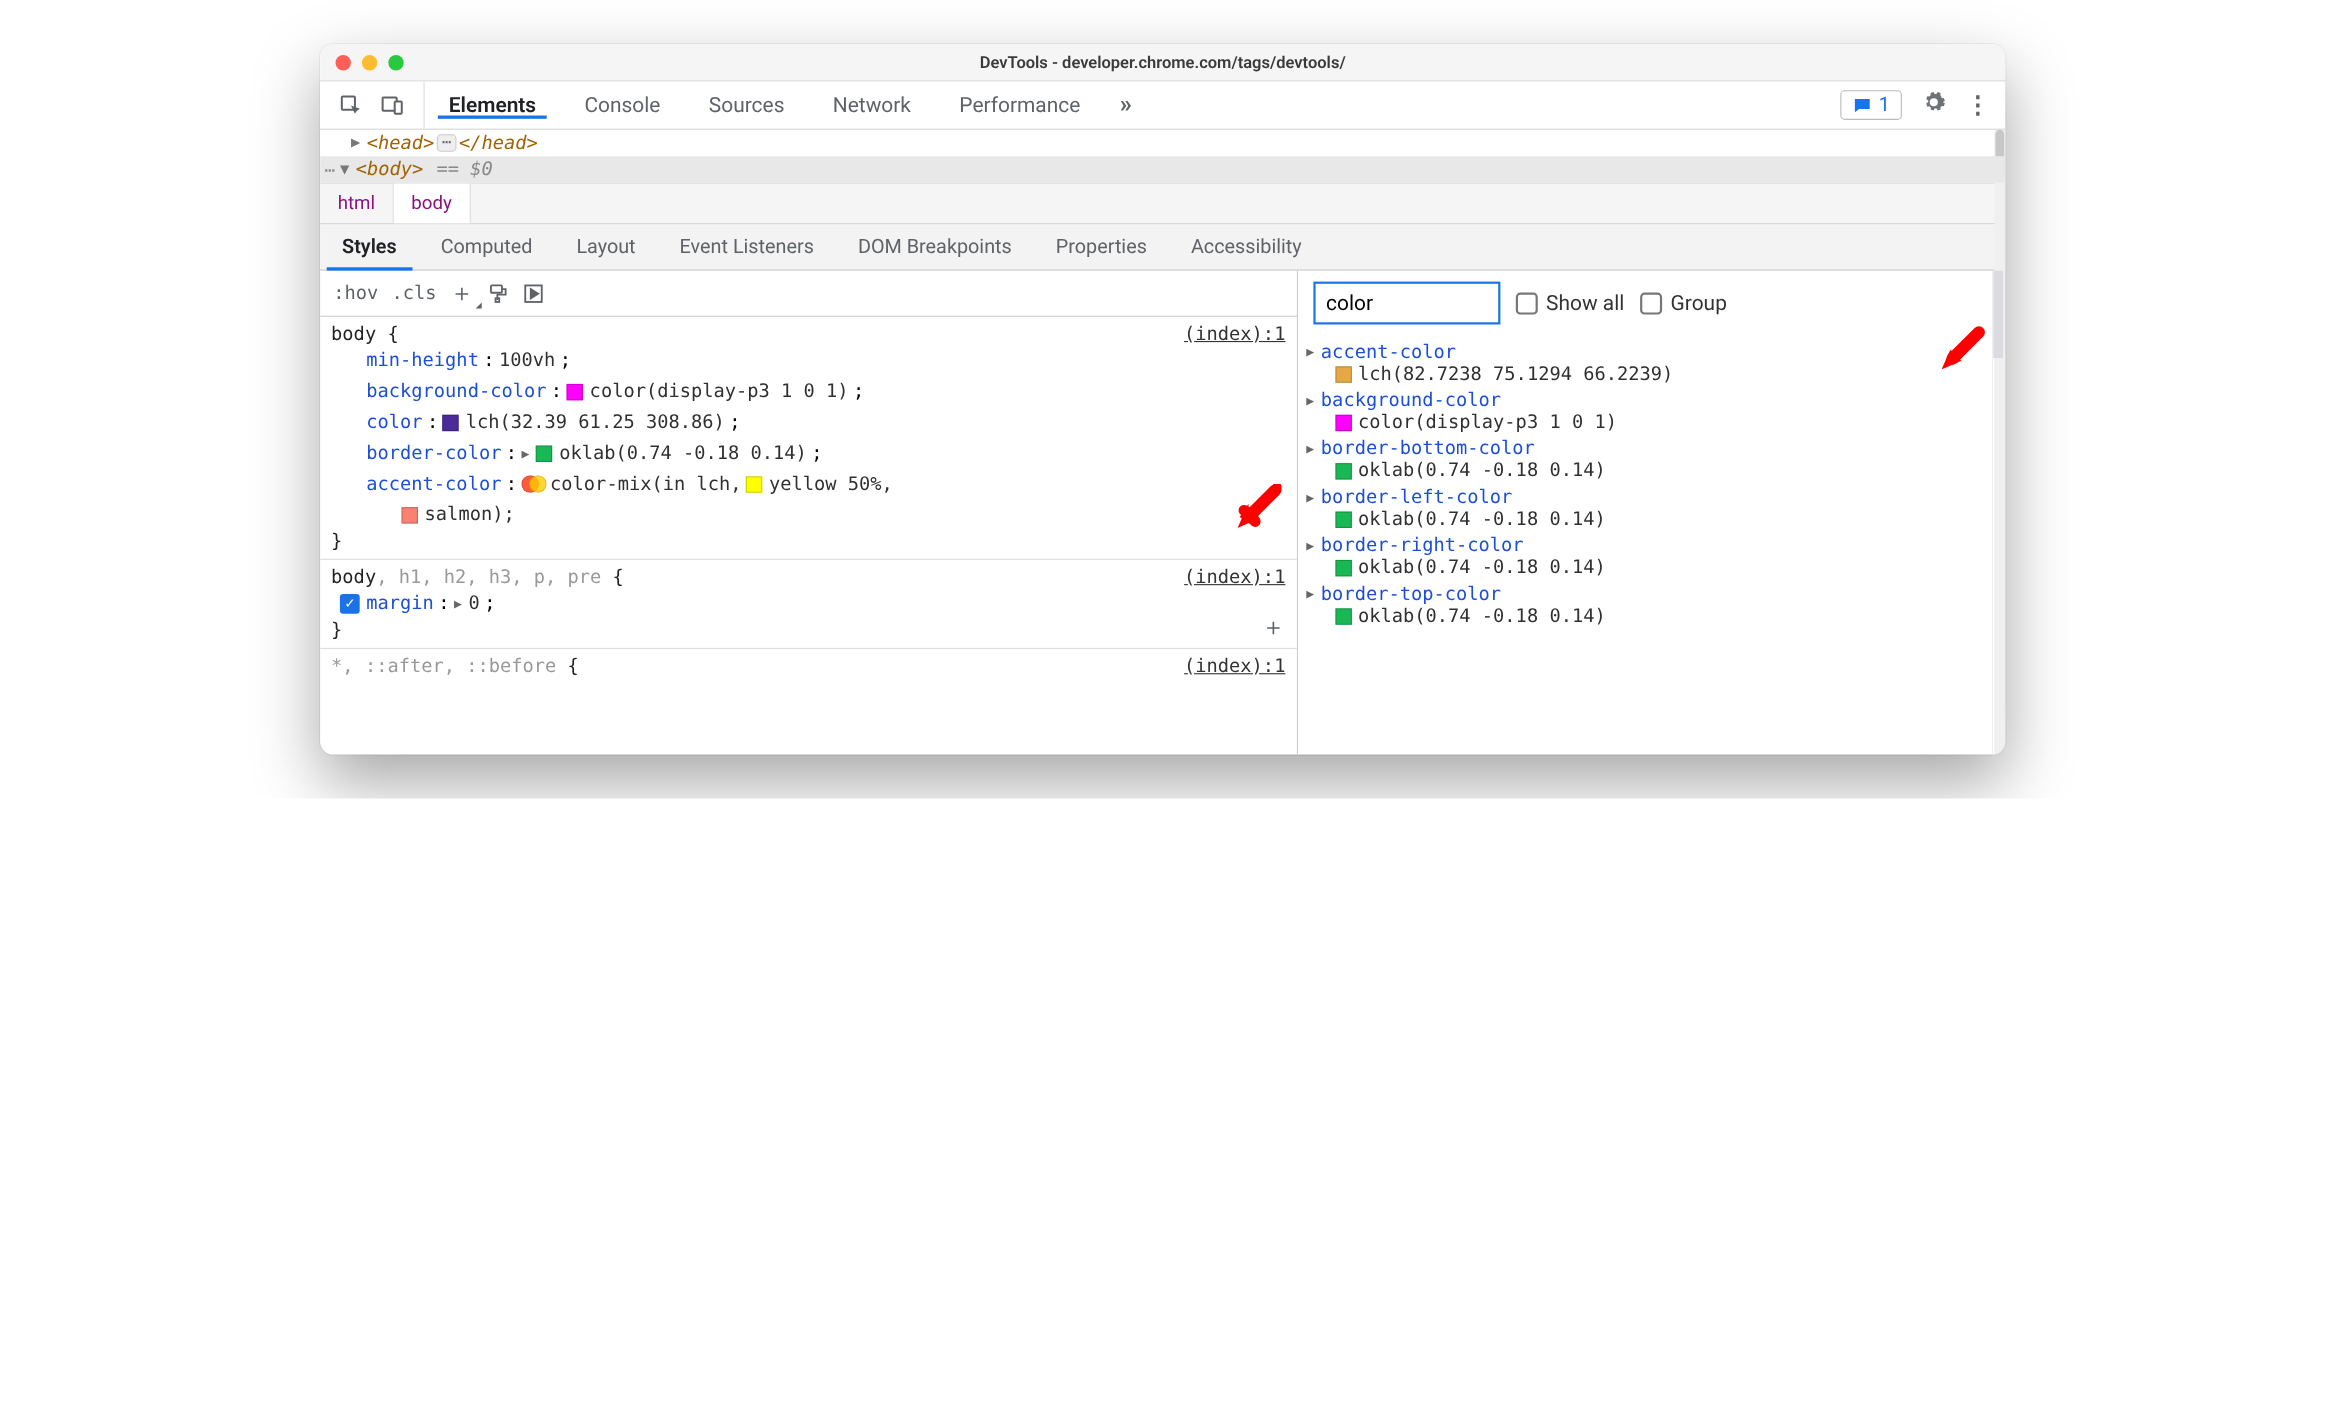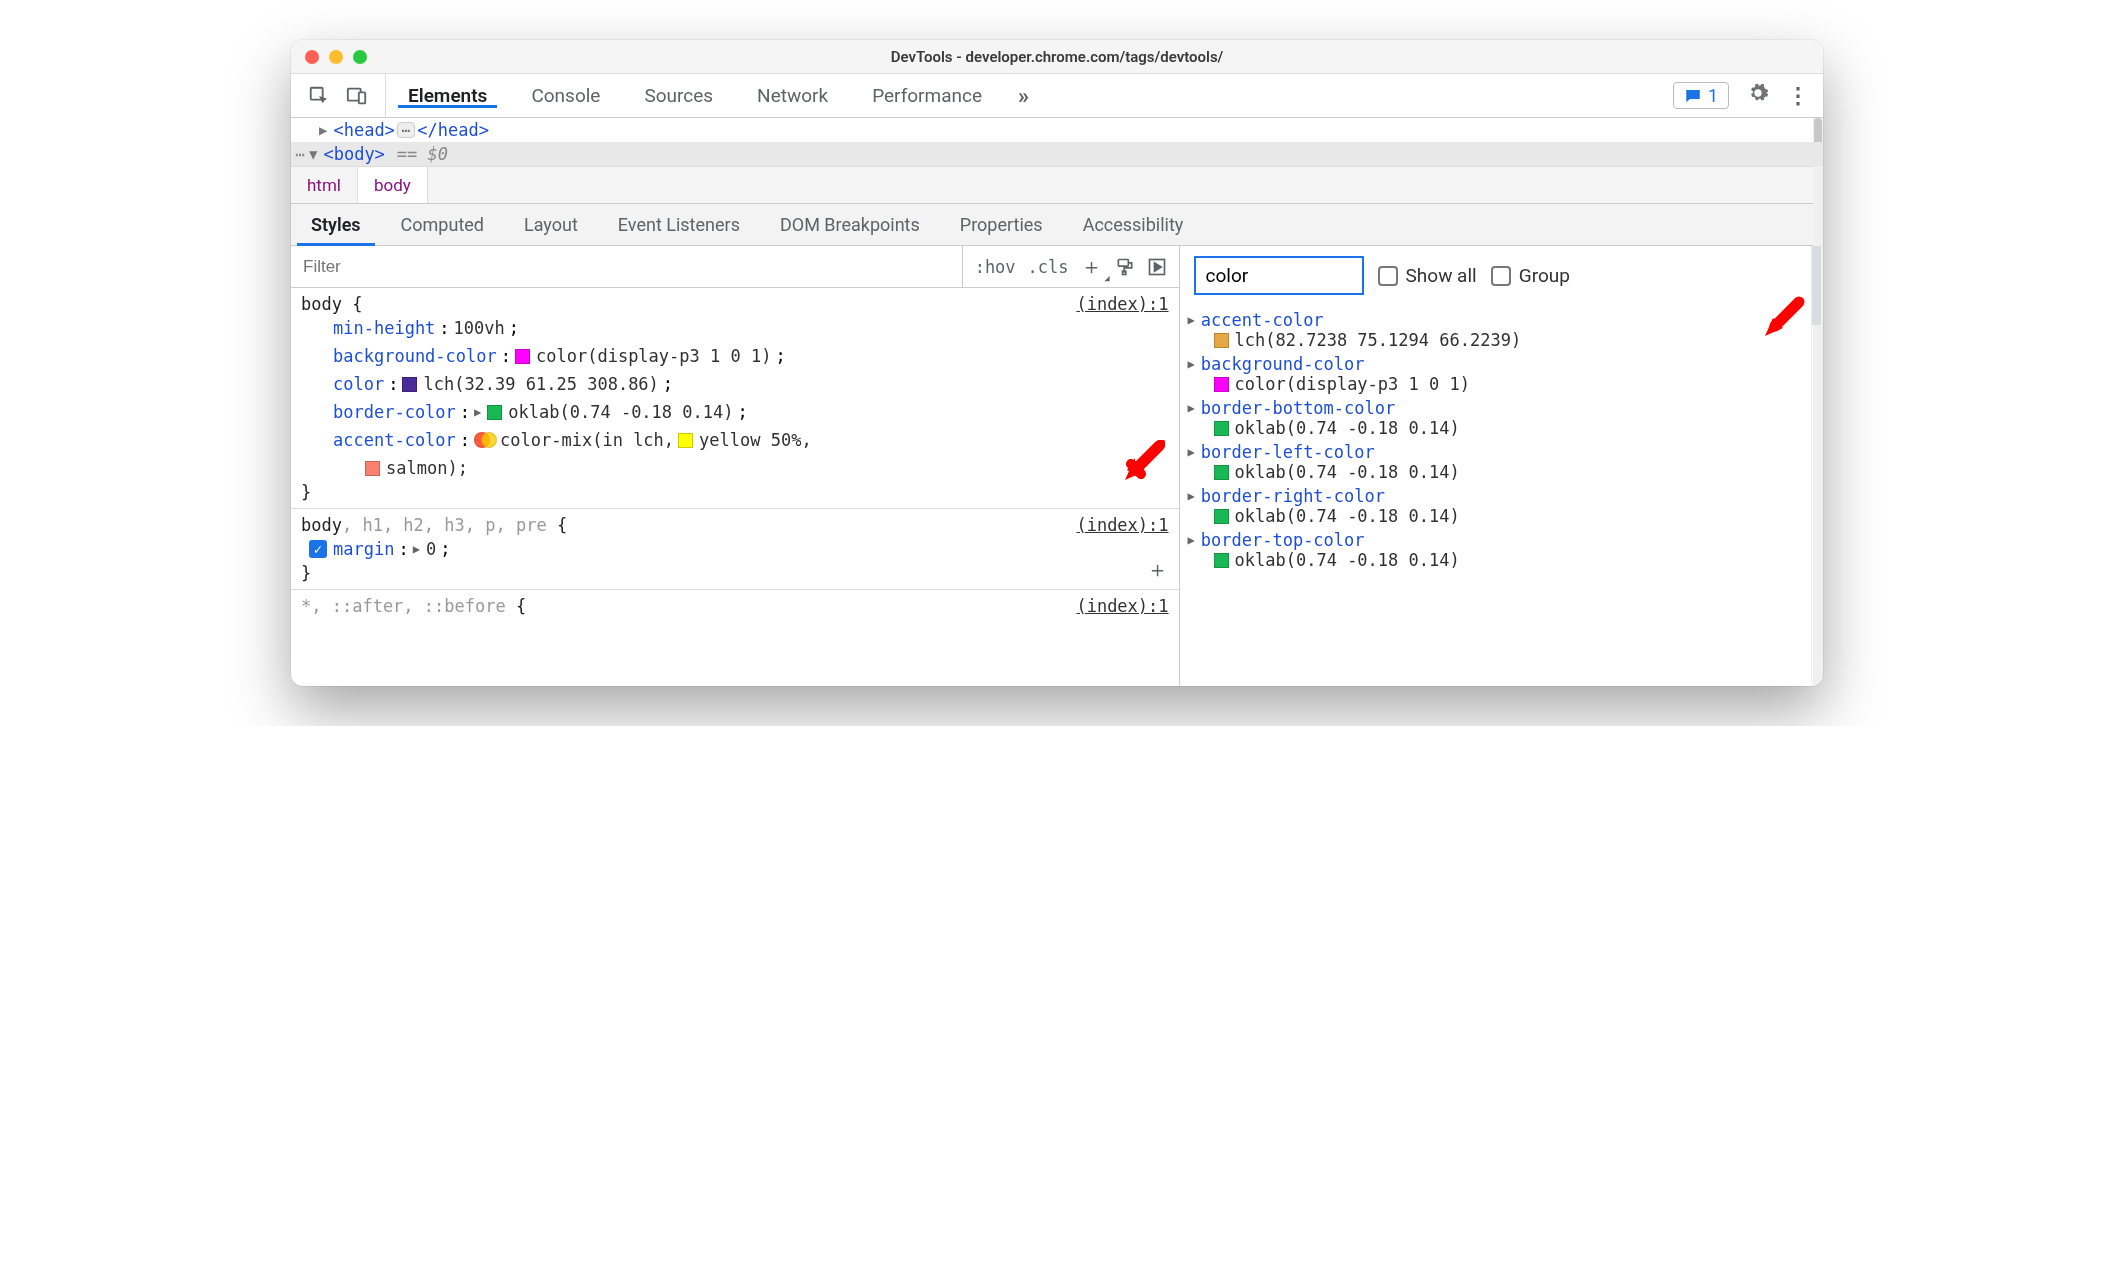--- a/index.html
+++ b/index.html
@@ -129,21 +129,21 @@
     position: relative;
   }
   .dom-line.selected {
     background: #e8e8e8;
   }
   .caret {
     color: #777;
     margin-right: 4px;
     font-size: 14px;
   }
-  .tag-b { color: #1d4ed8; }
+  .tag-b { color: #a16207; font-style: italic; }
   .ellip {
     display: inline-block;
     background: #eee;
     border: 1px solid #ccc;
     border-radius: 4px;
     padding: 0 4px;
     font-size: 14px;
     color: #666;
     line-height: 14px;
   }
@@ -481,21 +481,20 @@
     <div class="subtab">Event Listeners</div>
     <div class="subtab">DOM Breakpoints</div>
     <div class="subtab">Properties</div>
     <div class="subtab">Accessibility</div>
   </div>
 
   <div class="split">
 
     <div class="styles-pane">
       <div class="filterbar">
-        <input class="filter-input" placeholder="Filter" style="">
         <div class="filter-controls">
           <span class="fc-item">:hov</span>
           <span class="fc-item">.cls</span>
           <span class="fc-item plus">＋<span class="tri">◢</span></span>
           <span class="fc-item">
             <svg viewBox="0 0 24 24" width="20" height="20" fill="none" stroke="#5f6368" stroke-width="2">
                 <rect x="4" y="3" width="12" height="8" rx="1"></rect>
                 <path d="M16 7h4v6h-9v6"></path>
                 <rect x="9" y="17" width="4" height="4"></rect>
               </svg>

